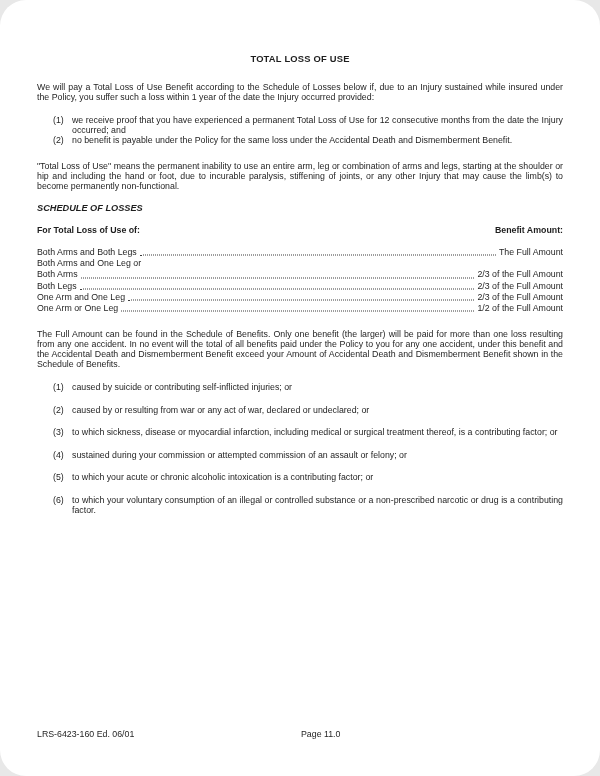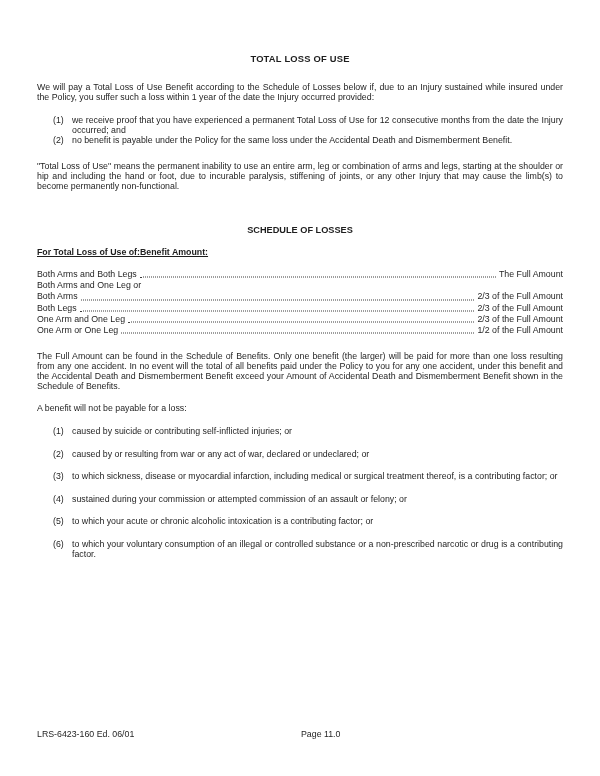--- a/index.html
+++ b/index.html
@@ -8,20 +8,21 @@
     width: 600px;
     height: 776px;
     margin: 0 auto;
     background: #ffffff;
     box-sizing: border-box;
     padding: 54px 37px 0 37px;
     font-family: "Liberation Sans", "DejaVu Sans", sans-serif;
     font-size: 8.8px;
     line-height: 10px;
     color: #1e1e1e;
+    border-radius: 26px;
   }
   .title {
     text-align: center;
     font-weight: 700;
     font-size: 9.4px;
     letter-spacing: 0.2px;
   }
   .para { margin: 0; text-align: justify; }
   .mt-intro { margin-top: 18px; }
   .mt-def   { margin-top: 16px; }
@@ -29,30 +30,30 @@
   .mt-excl-intro { margin-top: 12px; text-align: left; }
 
   .numlist { margin-top: 13px; }
   .numitem { display: flex; }
   .numitem .num { flex: 0 0 19px; margin-left: 16px; }
   .numitem .itext { flex: 1; text-align: justify; }
   .exclusions .numitem { margin-bottom: 12.5px; }
   .exclusions .numitem:last-child { margin-bottom: 0; }
 
   .subhead {
-    margin-top: 34px;
-    text-align: center;
+    margin-top: 12px;
     font-weight: 700;
     font-size: 9.2px;
+    font-style: italic;
   }
   .sched-headers {
     margin-top: 12px;
     display: flex;
+    justify-content: space-between;
     font-weight: 700;
-    text-decoration: underline;
   }
   .sched-rows { margin-top: 12px; }
   .sched-row {
     display: flex;
     align-items: baseline;
     line-height: 11.2px;
     white-space: nowrap;
   }
   .sched-row .leader {
     flex: 1 1 auto;
@@ -127,21 +128,20 @@
     </div>
     <div class="sched-row">
       <span>One Arm or One Leg</span>
       <span class="leader"></span>
       <span>1/2 of the Full Amount</span>
     </div>
   </div>
 
   <p class="para mt-full">The Full Amount can be found in the Schedule of Benefits.  Only one benefit (the larger) will be paid for more than one loss resulting from any one accident.  In no event will the total of all benefits paid under the Policy to you for any one accident, under this benefit and the Accidental Death and Dismemberment Benefit exceed your Amount of Accidental Death and Dismemberment Benefit shown in the Schedule of Benefits.</p>
 
-  <p class="para mt-excl-intro">A benefit will not be payable for a loss:</p>
 
   <div class="numlist exclusions">
     <div class="numitem">
       <span class="num">(1)</span>
       <span class="itext">caused by suicide or contributing self-inflicted injuries; or</span>
     </div>
     <div class="numitem">
       <span class="num">(2)</span>
       <span class="itext">caused by or resulting from war or any act of war, declared or undeclared; or</span>
     </div>

